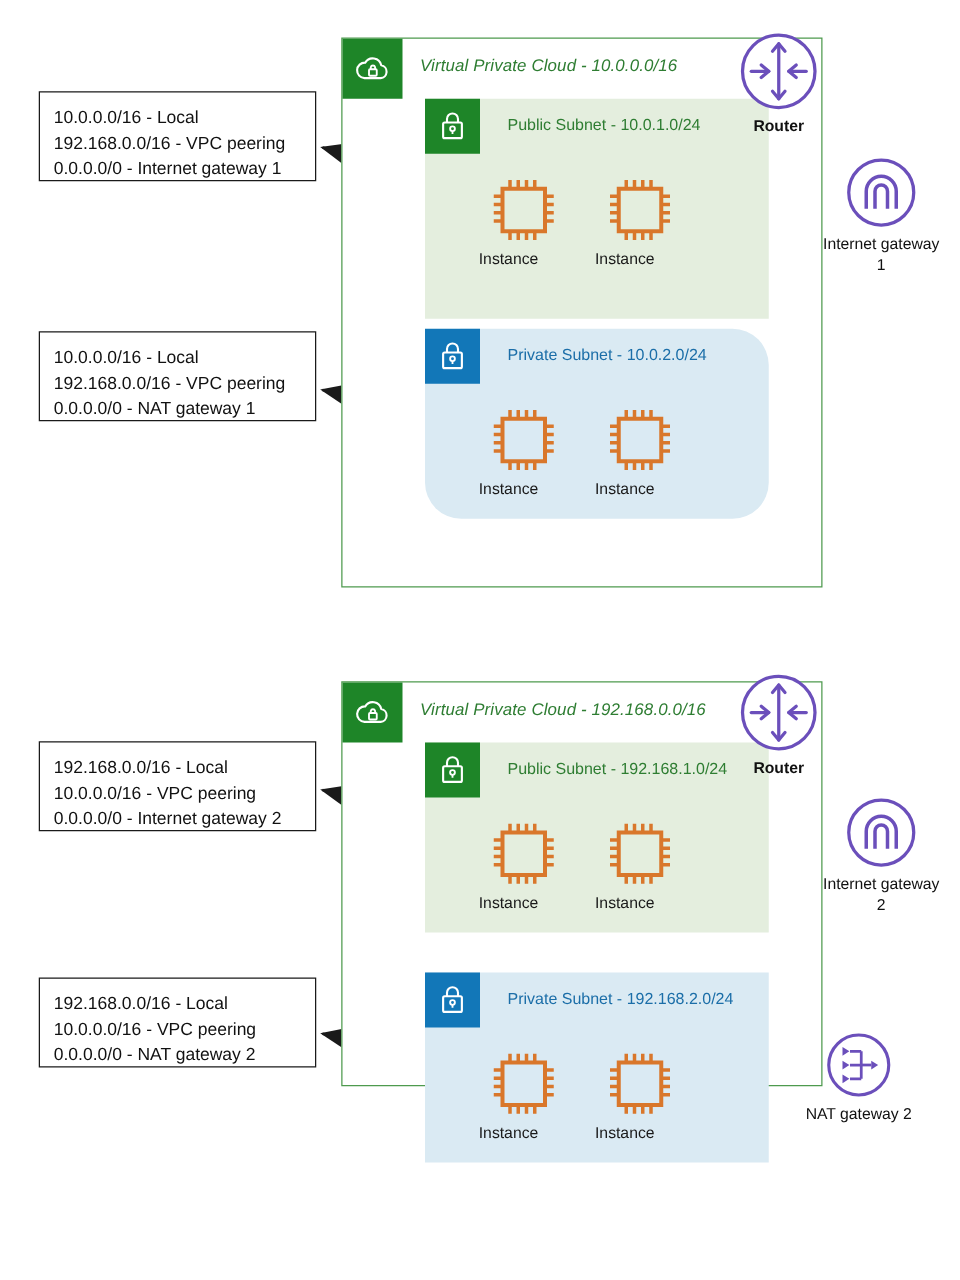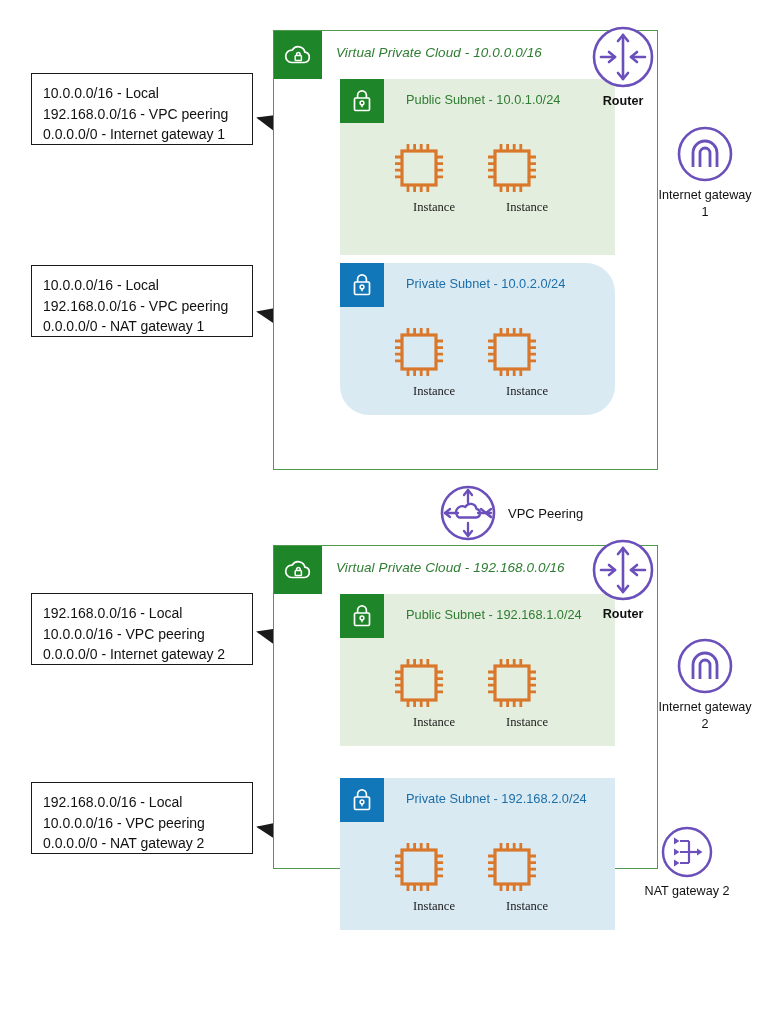--- a/index.html
+++ b/index.html
@@ -21,21 +21,21 @@
   .subnet.private{background:#daeaf3;}
   .sn-badge{position:absolute;left:0;top:0;width:44px;height:44px;
             display:flex;align-items:center;justify-content:center;}
   .sn-badge.pub{background:#1e8528;}
   .sn-badge.prv{background:#1277b8;}
   .sn-title{position:absolute;left:66px;top:13px;font-size:12.8px;white-space:nowrap;}
   .sn-title.pub{color:#2e7d32;}
   .sn-title.prv{color:#1b6ea8;}
 
   
-  .inst{position:absolute;width:72px;text-align:right;font-family:Liberation Serif, serif;}
+  .inst{position:absolute;width:72px;text-align:left;}
   .inst .glyph{height:62px;display:flex;align-items:center;justify-content:center;}
   .inst .cap{font-size:12.6px;color:#1a1a1a;margin-top:1px;}
 
   
   .rt{position:absolute;border:1.5px solid #1a1a1a;background:#ffffff;box-sizing:border-box;
       padding:9px 10px 8px 11px;}
   .rt div{font-size:14px;color:#111;line-height:1.47;white-space:nowrap;}
 
   
   .node{position:absolute;text-align:center;}
@@ -299,38 +299,20 @@
     <svg width="64" height="64" viewBox="0 0 64 64" style="margin:0 auto;">
       <circle cx="32" cy="32" r="26" fill="#ffffff" stroke="#6b4fbb" stroke-width="2.6"></circle>
       <path d="M20 45V31a12 12 0 0 1 24 0v14" fill="none" stroke="#6b4fbb" stroke-width="2.8"></path>
       <path d="M27 45V31a5 5 0 0 1 10 0v14" fill="none" stroke="#6b4fbb" stroke-width="2.8"></path>
     </svg>
     <div class="cap">Internet gateway</div>
     <div class="cap">1</div>
   </div>
 
 
-  <div class="peer" style="left:437px;top:482px;">
-    <svg width="62" height="62" viewBox="0 0 62 62">
-      <circle cx="31" cy="31" r="26" fill="#ffffff" stroke="#6b4fbb" stroke-width="2.6"></circle>
-      <path d="M22 35.5h17a4.4 4.4 0 0 0 .4-8.7 5.9 5.9 0 0 0-11-1.8A4.7 4.7 0 0 0 22 35.5z" fill="none" stroke="#6b4fbb" stroke-width="2.3" stroke-linejoin="round"></path>
-      <g stroke="#6b4fbb" stroke-width="2.3" fill="none" stroke-linecap="round">
-        <path d="M31 21V8"></path>
-          <path d="M31 8l-4 5M31 8l4 5"></path>
-        <path d="M31 41v13"></path>
-          <path d="M31 54l-4-5M31 54l4-5"></path>
-        <path d="M21 31H8"></path>
-          <path d="M8 31l5-4M8 31l5 4"></path>
-        <path d="M41 31h13"></path>
-          <path d="M54 31l-5-4M54 31l5 4" transform="translate(-5,0)"></path>
-        <path d="M49 31l5-4M49 31l5 4"></path>
-      </g>
-    </svg>
-    <div class="cap">VPC Peering</div>
-  </div>
 
   <div class="node router" style="left:588px;top:535px;width:70px;">
     <svg width="70" height="70" viewBox="0 0 70 70">
       <circle cx="35" cy="35" r="29" fill="#ffffff" stroke="#6b4fbb" stroke-width="2.6"></circle>
       <g stroke="#6b4fbb" stroke-width="2.6" fill="none" stroke-linecap="round">
         <path d="M35 57V13"></path>
           <path d="M35 13l-5 6M35 13l5 6"></path>
         <path d="M35 57l-5-6M35 57l5-6"></path>
         <path d="M13 35h14"></path>
           <path d="M27 35l-6-5M27 35l-6 5"></path>

